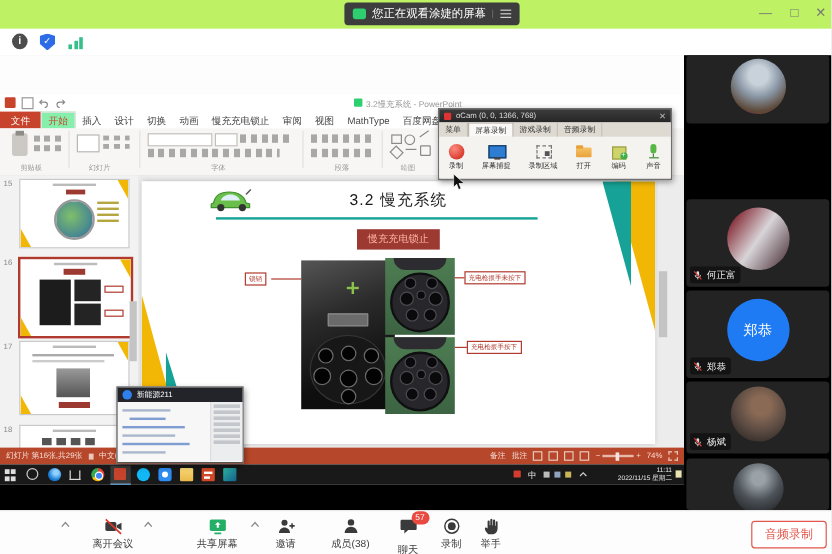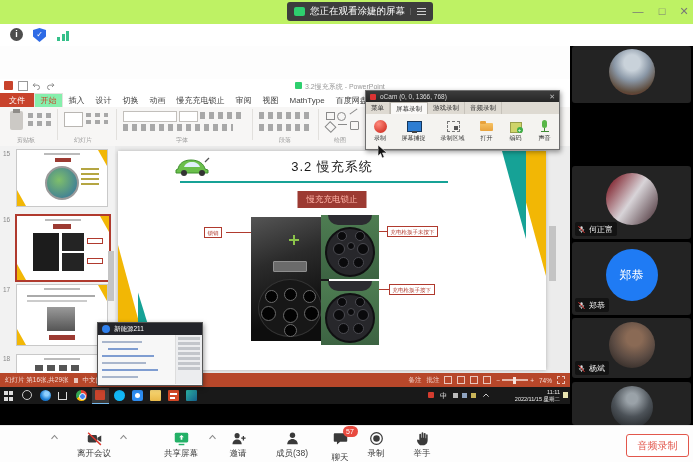--- a/index.html
+++ b/index.html
@@ -596,21 +596,21 @@
   </div>
 
   <div class="tb-item" style="left:356px;width:40px">
     <svg width="17" height="17" viewBox="0 0 24 24">
       <circle cx="12" cy="12" r="8.2" fill="none" stroke="#3a3a3a" stroke-width="1.7"></circle>
       <circle cx="12" cy="12" r="4.6" fill="#3a3a3a"></circle>
     </svg>
     <div class="tb-label">录制</div>
   </div>
 
-  <div class="tb-item" style="left:400px;width:44px">
+  <div class="tb-item" style="left:387px;width:44px">
     <svg width="17" height="17" viewBox="0 0 24 24">
       <path d="M8.6 21.5c-2.2-1.8-4.3-4.8-4.3-6.8 0-1.1 1.1-1.7 2-1l1.2.9V6.4a1.25 1.25 0 0 1 2.5 0V11h.7V4.6a1.25 1.25 0 0 1 2.5 0V11h.7V5.4a1.25 1.25 0 0 1 2.5 0V11.6h.7V7.2a1.1 1.1 0 0 1 2.2 0v6.9c0 4.1-2.2 7.4-6.3 7.4z" fill="#3a3a3a"></path>
     </svg>
     <div class="tb-label">举手</div>
   </div>
 
 
 
   <div class="leavebtn">音频录制</div>
 

